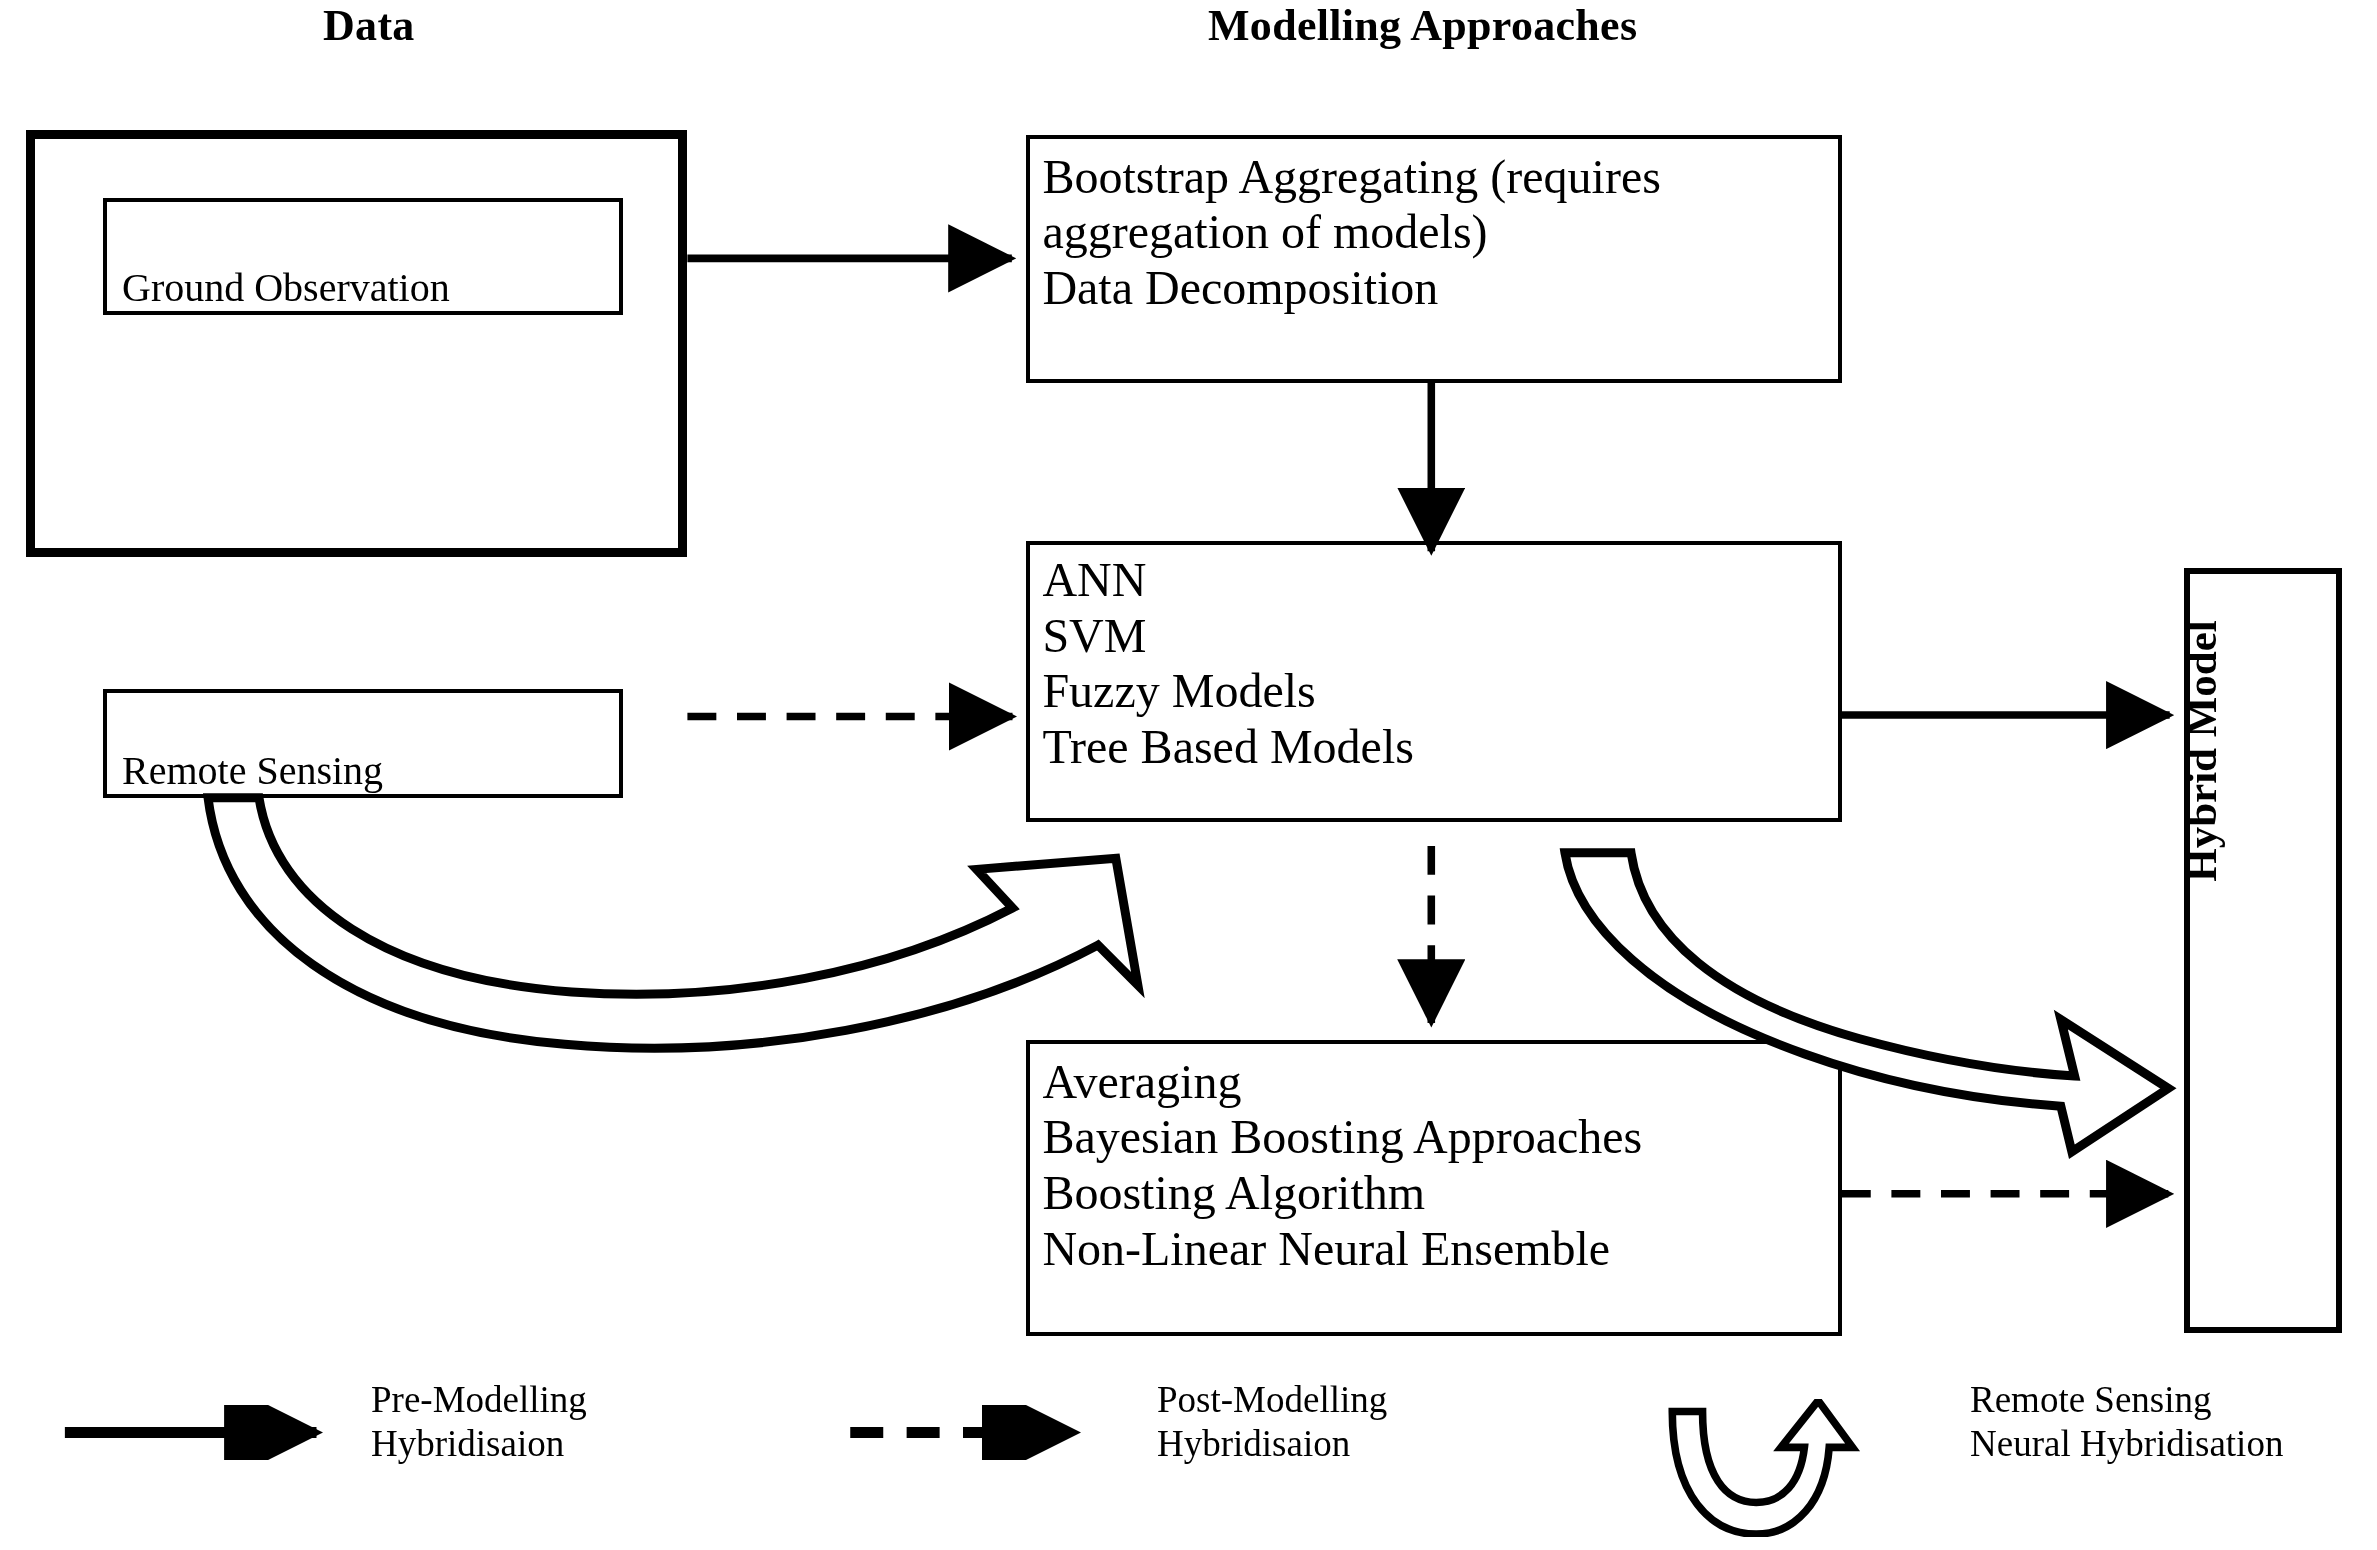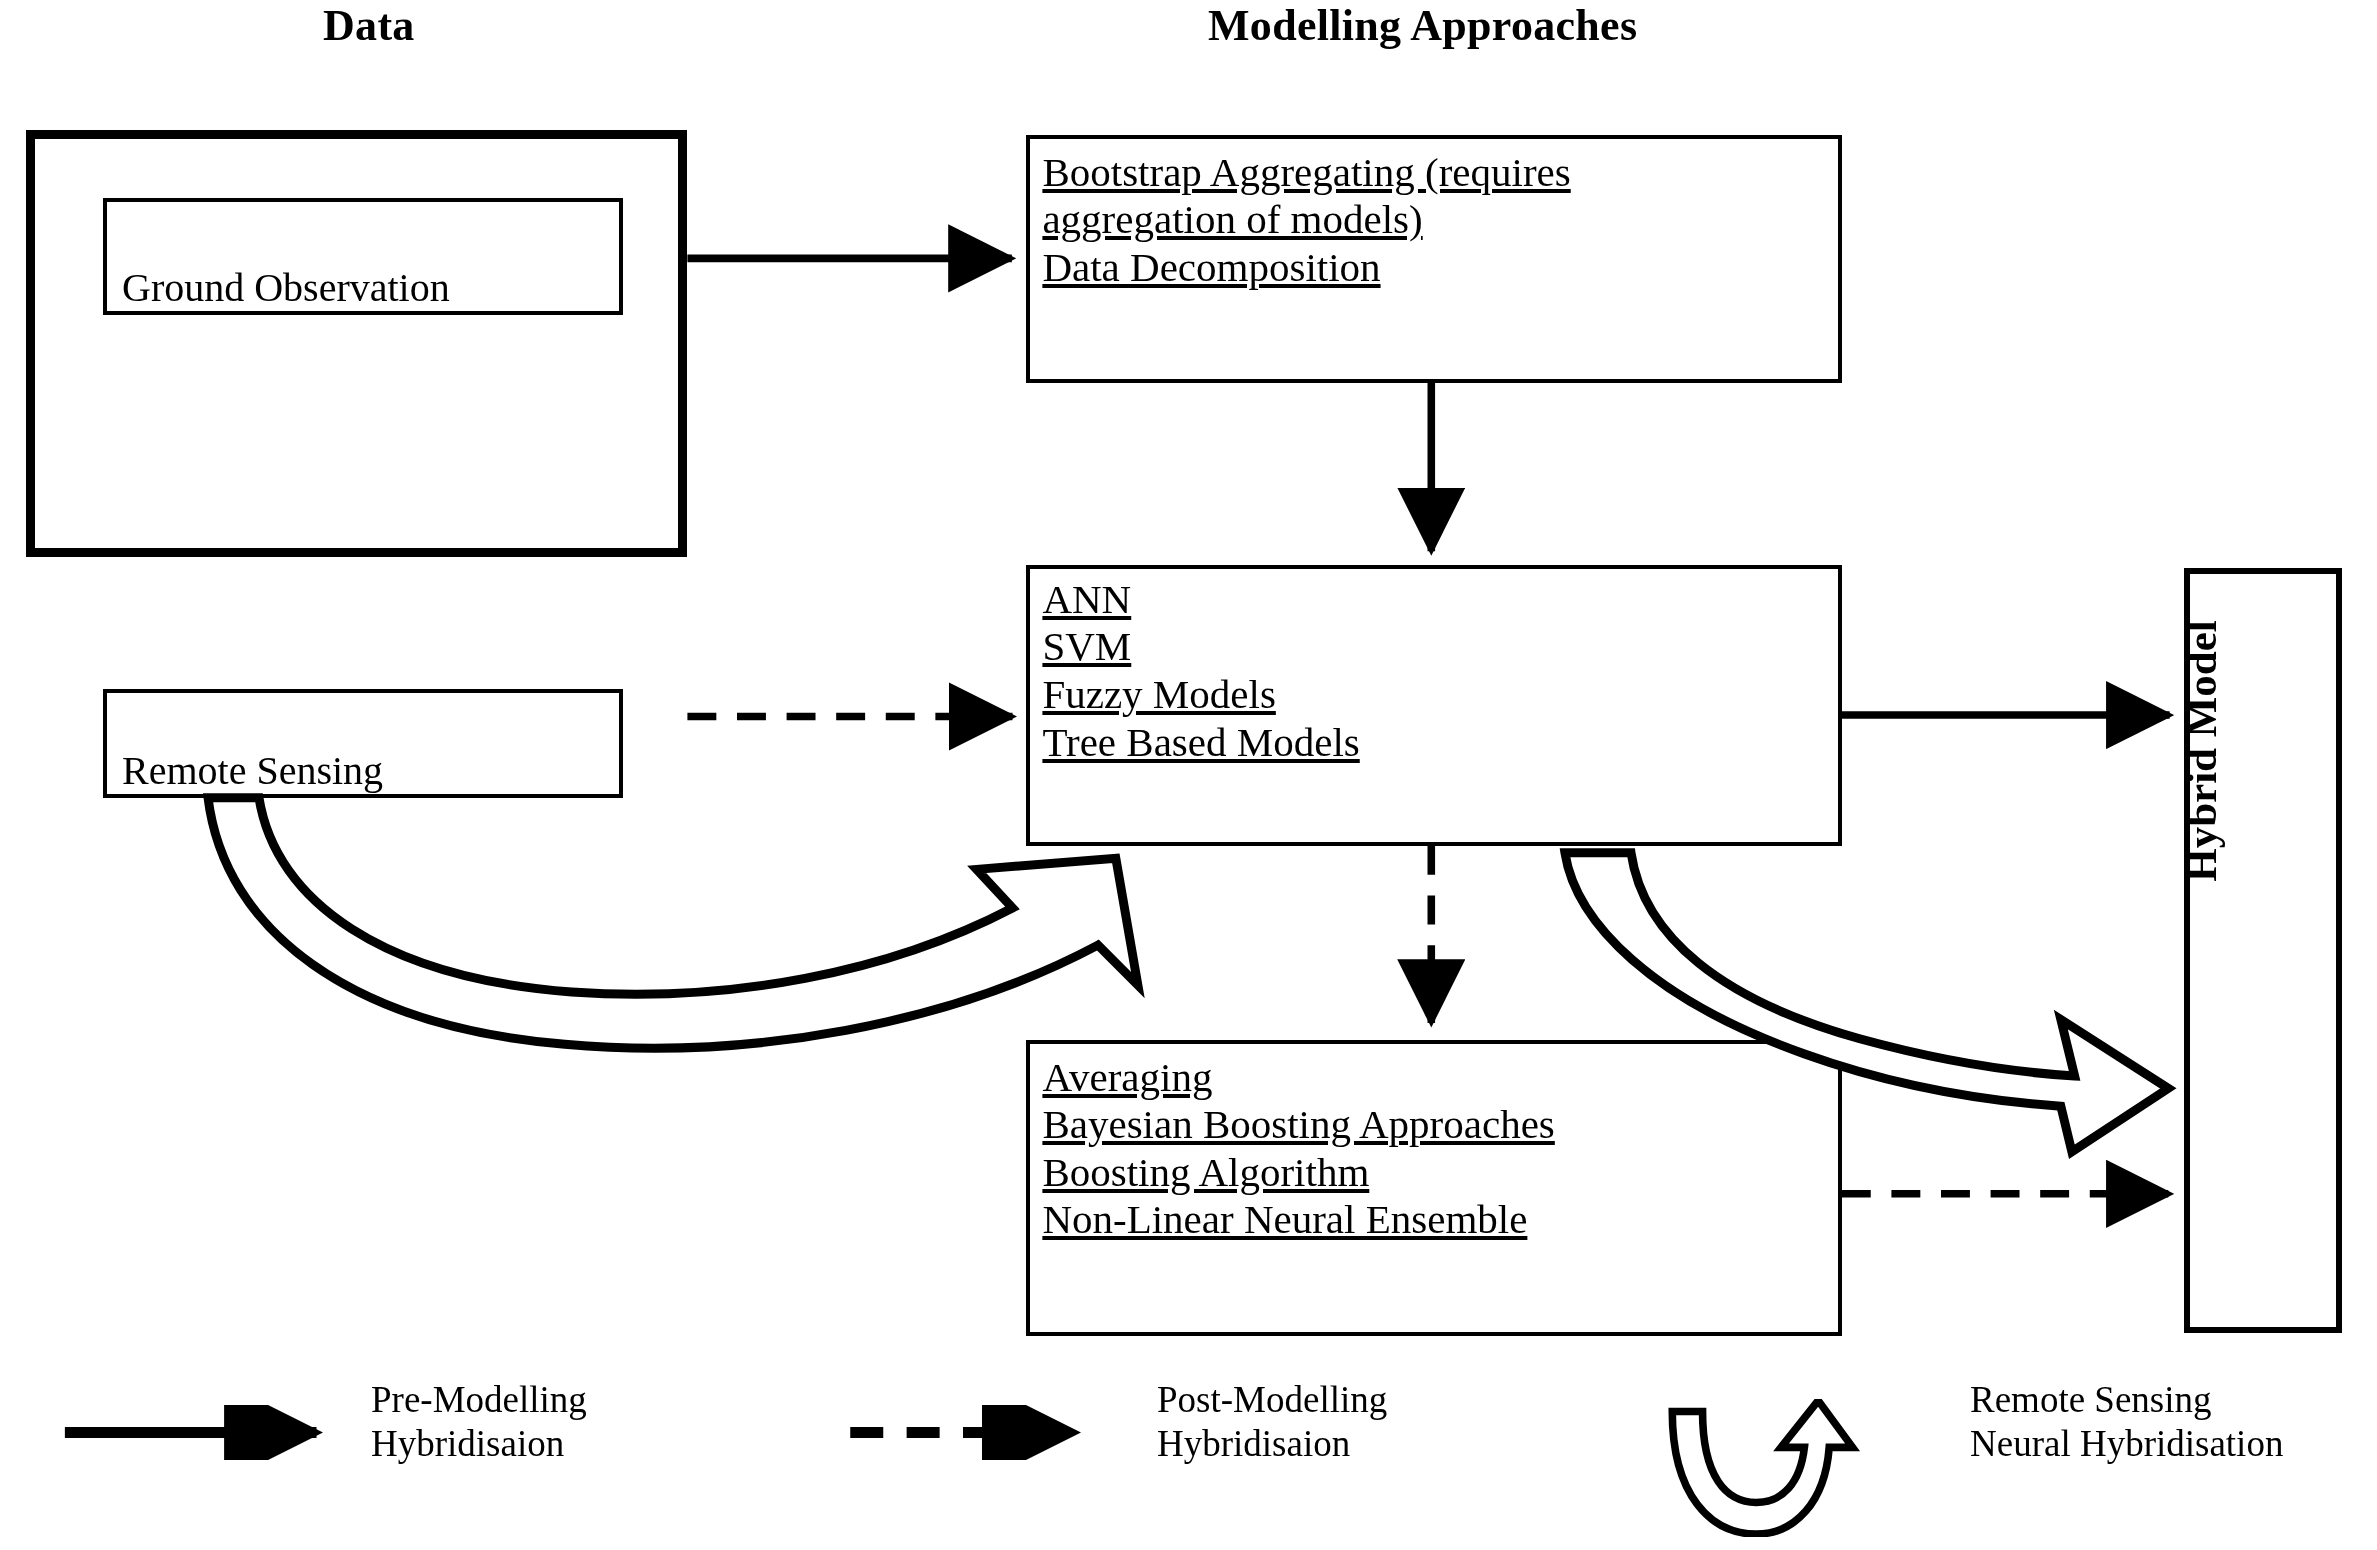--- a/index.html
+++ b/index.html
@@ -6,21 +6,21 @@
   body{width:2377px;height:1550px;position:relative;overflow:hidden;
        font-family:"Liberation Serif","DejaVu Serif",serif;color:#000;}
   #stage{position:absolute;left:0;top:0;width:2377px;height:1550px;}
   .hdr{position:absolute;font-weight:bold;font-size:44px;letter-spacing:0.3px;white-space:nowrap;margin-left:44px;}
   #hdr-data{left:279px;top:0px;}
   #hdr-model{left:1164px;top:0px;}
   .box{position:absolute;background:#fff;border:4.1px solid #000;box-sizing:border-box;}
   .box.thick{border-width:9.6px;}
   .box.thin{border-width:4.8px;}
   .lines{position:absolute;box-sizing:border-box;padding:9.6px 12.4px;
-         font-size:41px;line-height:1.16;white-space:nowrap;text-decoration:underline;}
+         font-size:48px;line-height:1.16;white-space:nowrap;}
   .lines div{margin:0;padding:0;}
   .ctr{display:flex;align-items:flex-end;}
   .ctr span{font-size:40px;white-space:nowrap;}
   #svg-layer{position:absolute;left:0;top:0;width:2377px;height:1550px;overflow:visible;}
   .lg-label{position:absolute;font-size:37px;line-height:1.18;white-space:nowrap;margin-left:20px;}
   #hybrid-label{position:absolute;left:2201px;top:751px;width:289px;
       transform:translate(-50%,-50%) rotate(-90deg);transform-origin:center center;
       text-align:center;font-weight:bold;font-size:43px;white-space:nowrap;}
 </style>
 </head>
@@ -42,21 +42,21 @@
   </div>
 
   <div class="box" id="pre-box" style="left:1026px;top:135px;width:816px;height:248px;">
     <div class="lines">
       <div>Bootstrap Aggregating (requires</div>
       <div>aggregation of models)</div>
       <div>Data Decomposition</div>
     </div>
   </div>
 
-  <div class="box" id="model-box" style="left:1026px;top:565px;width:816px;height:281px;">
+  <div class="box" id="model-box" style="left:1026px;top:541px;width:816px;height:281px;">
     <div class="lines" style="padding-top:6.9px;">
       <div>ANN</div>
       <div>SVM</div>
       <div>Fuzzy Models</div>
       <div>Tree Based Models</div>
     </div>
   </div>
 
   <div class="box" id="post-box" style="left:1026px;top:1040px;width:816px;height:296px;">
     <div class="lines" style="padding-top:9.6px;">

